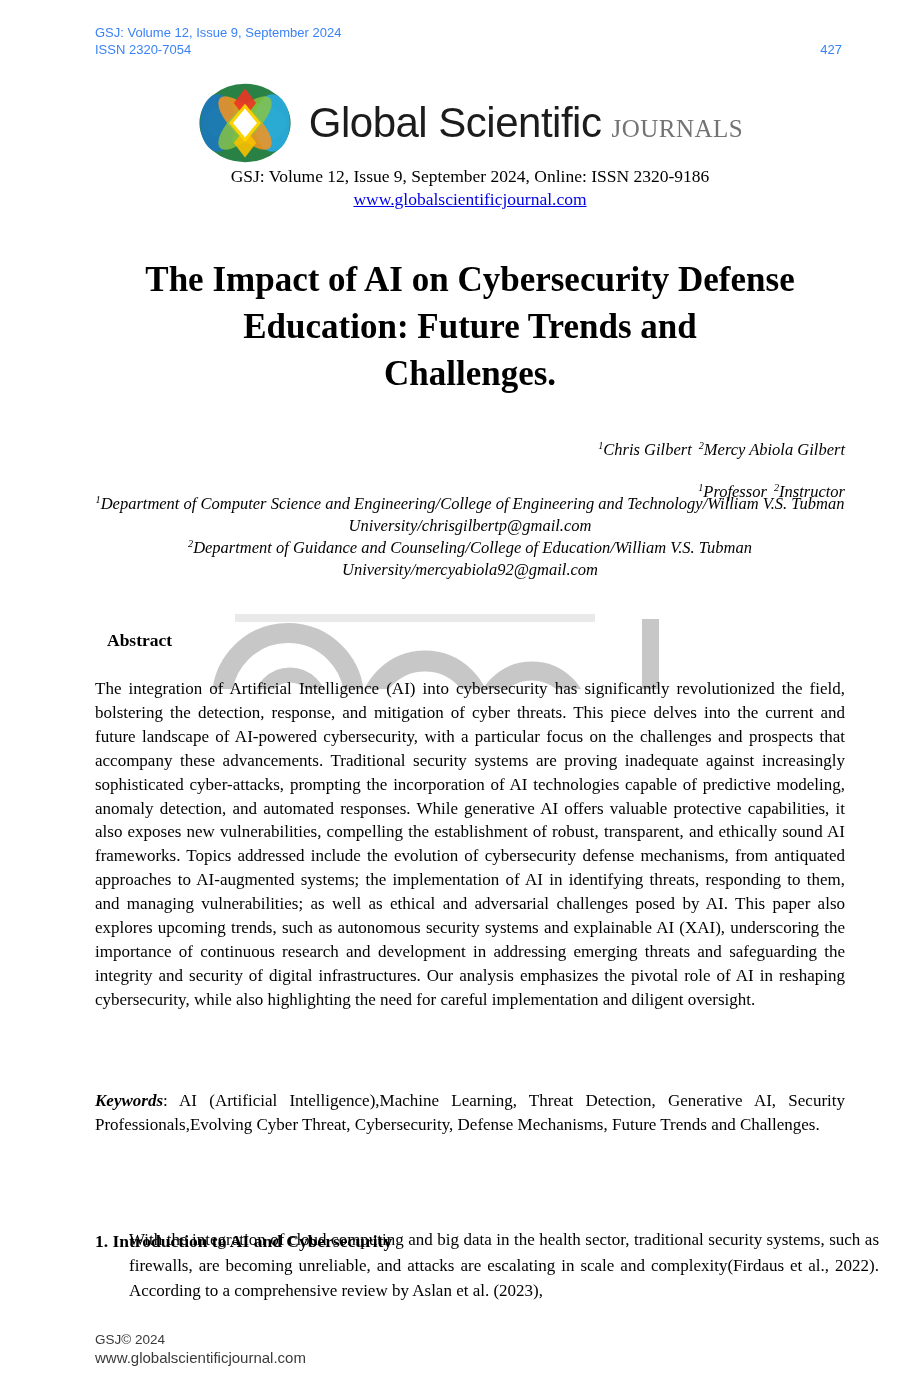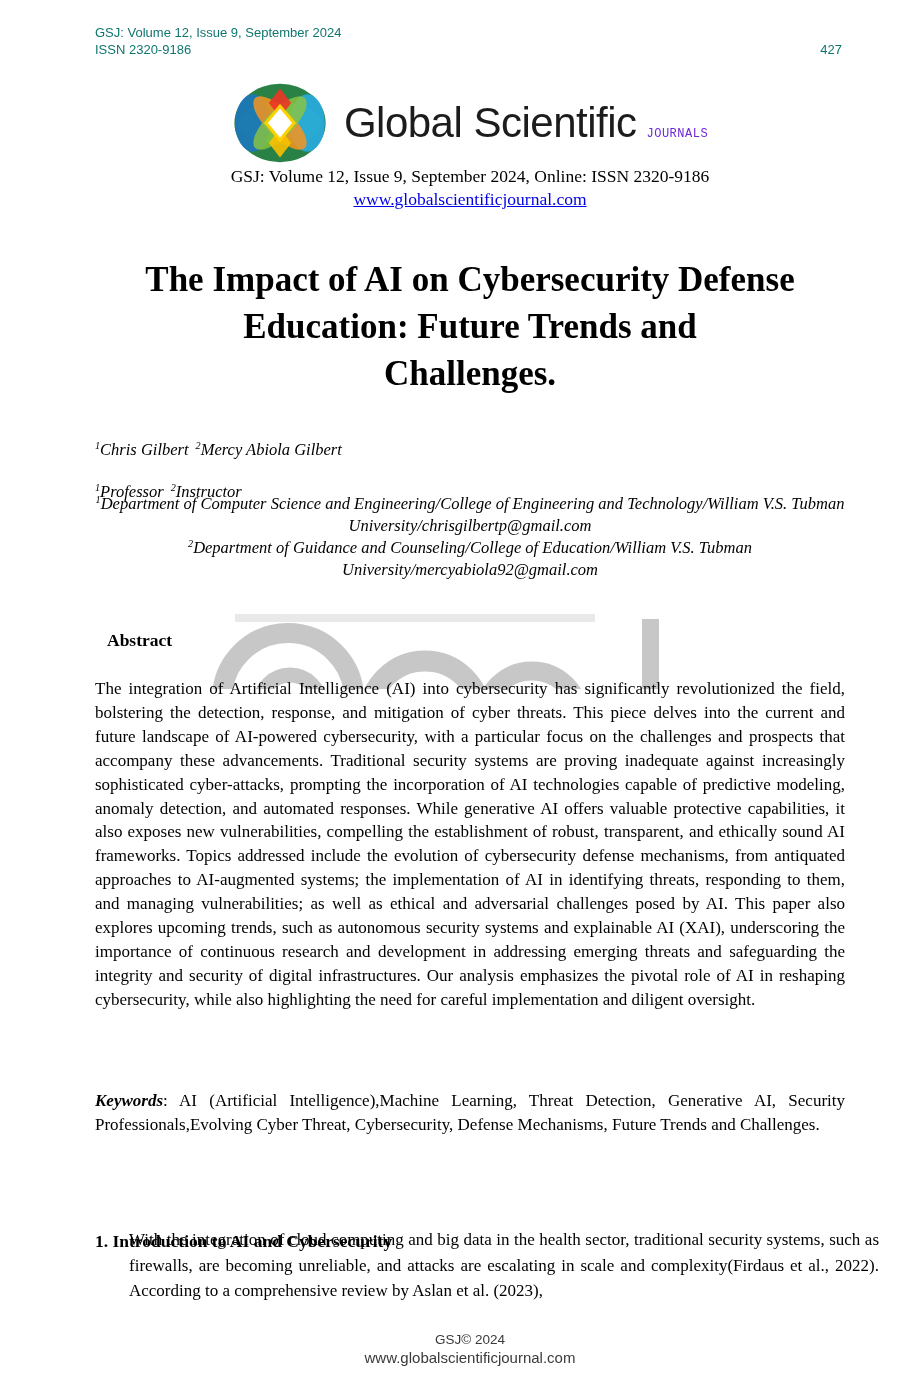--- a/index.html
+++ b/index.html
@@ -12,58 +12,58 @@
     background: #ffffff;
     font-family: "Liberation Serif", serif;
     color: #000000;
     overflow: hidden;
   }
   
   .run-header {
     position: absolute; top: 24px; left: 95px; right: 64px;
     display: flex; justify-content: space-between; align-items: flex-end;
     font-family: "Liberation Sans", sans-serif;
-    font-size: 13px; line-height: 17px; color: #0f766e;
+    font-size: 13px; line-height: 17px; color: #3b82f6;
     z-index: 2;
   }
   
   .masthead {
     position: absolute; top: 82px; left: 95px; width: 750px;
     text-align: center; z-index: 2;
   }
   .logo-row {
     display: flex; align-items: center; justify-content: center; gap: 16px;
   }
   .logo-icon svg { display: block; }
   .brand-text { display: flex; align-items: baseline; gap: 10px; }
   .brand-main {
     font-family: "Liberation Sans", sans-serif;
     font-size: 42px; color: #1c1c1c; letter-spacing: -0.5px;
   }
   .brand-suffix {
-    font-family: Liberation Mono, monospace;
-    font-size: 12px; color: #6d28d9; letter-spacing: 0.5px;
+    font-family: Liberation Serif, serif;
+    font-size: 25px; color: #737373; letter-spacing: 0.5px;
   }
   .issue-line {
     position: absolute; top: 166px; left: 95px; width: 750px;
     text-align: center; font-size: 17.5px; z-index: 2;
   }
   .site-line {
     position: absolute; top: 189px; left: 95px; width: 750px;
     text-align: center; font-size: 17.5px; z-index: 2;
   }
   .site-line a { color: #0000e6; text-decoration: underline; cursor: pointer; }
   
   .article-title {
     position: absolute; top: 256px; left: 95px; width: 750px;
     text-align: center; font-weight: bold; font-size: 35px; line-height: 47px;
     z-index: 2;
   }
   .byline, .roles {
-    position: absolute; left: 95px; width: 750px; text-align: left;
+    position: absolute; left: 95px; width: 750px; text-align: right;
     font-style: italic; font-size: 16.5px; z-index: 2;
   }
   .byline { top: 440px; }
   .roles { top: 482px; }
   sup { font-size: 0.62em; vertical-align: super; line-height: 0; }
   .gap-left { margin-left: 7px; }
   .affiliations {
     position: absolute; top: 493px; left: 95px; width: 750px;
     text-align: center; font-style: italic; font-size: 16.5px; line-height: 22px;
     z-index: 2;
@@ -89,35 +89,35 @@
   }
   .keywords .kw-label { font-weight: bold; font-style: italic; }
   .section-heading { top: 1184px; margin-top: 47px; }
   .intro-para {
     position: absolute; top: 1227px; left: 107px; width: 750px;
     font-size: 17px; line-height: 25.5px; text-align: justify; z-index: 1; margin-left: 22px;
   }
   
   .page-footer {
     position: absolute; top: 1331px; left: 95px; width: 750px;
-    text-align: center; font-family: "Liberation Sans", sans-serif;
+    font-family: "Liberation Sans", sans-serif;
     color: #3a3a3a; z-index: 2;
   }
   .page-footer .f1 { font-size: 13.5px; line-height: 17px; }
   .page-footer .f2 { font-size: 15px; line-height: 19px; }
 </style>
 </head>
 <body>
 
 <div class="page">
 
   <div class="run-header">
     <div>
       <div>GSJ: Volume 12, Issue 9, September 2024</div>
-      <div>ISSN 2320-9186</div>
+      <div>ISSN 2320-7054</div>
     </div>
     <div>427</div>
   </div>
 
   <div class="masthead">
     <div class="logo-row">
       <span class="logo-icon">
         <svg width="96" height="82" viewBox="0 0 120 102">
           <ellipse cx="60" cy="51" rx="57" ry="49" fill="#1e7a3c" opacity="0.95"></ellipse>
           <ellipse cx="60" cy="51" rx="52" ry="26" fill="#2bb24c" opacity="0.85"></ellipse>

